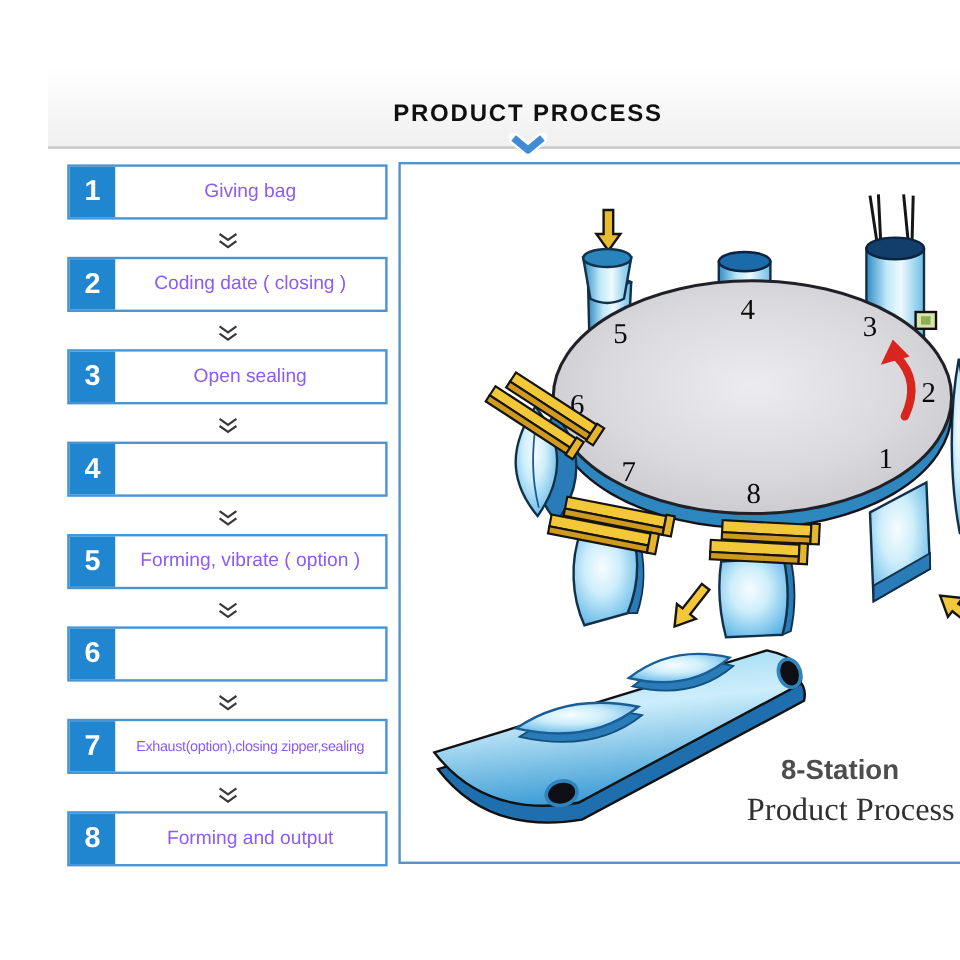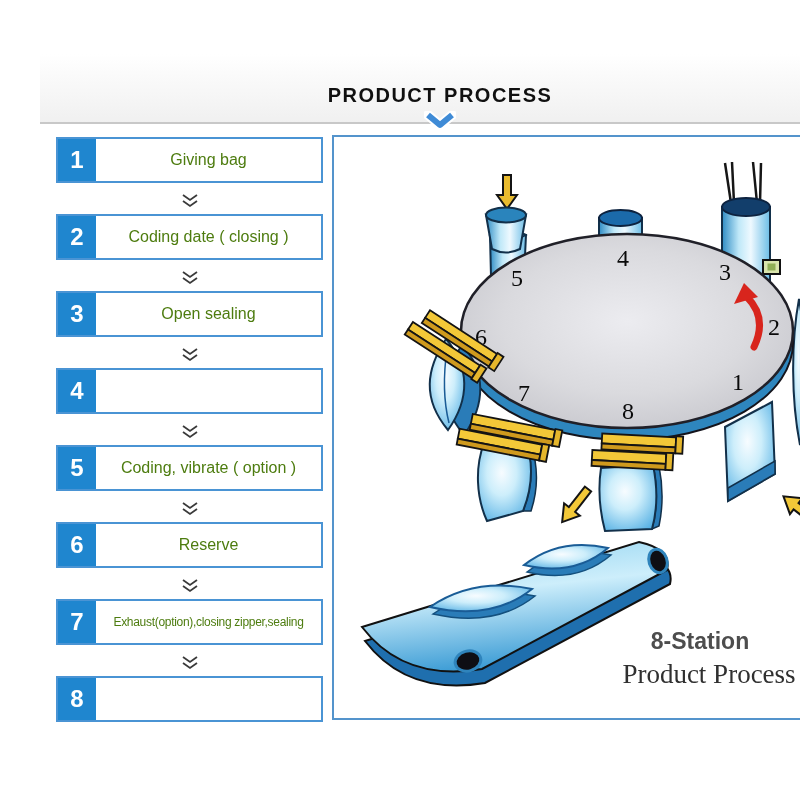--- a/index.html
+++ b/index.html
@@ -12,21 +12,21 @@
   .divider{position:absolute;left:0;top:122px;width:800px;height:2px;background:#c8c8c8;}
   .divider-chevron{position:absolute;left:384px;top:111px;width:32px;height:20px;}
 
   .steps{position:absolute;left:16px;top:137px;width:267px;}
   .step{position:relative;width:267px;height:46px;box-sizing:border-box;
         border:2px solid #4a94d4;background:#ffffff;display:flex;align-items:stretch;
         margin-bottom:31px;}
   .step-num{flex:0 0 38px;background:#1f86cf;color:#ffffff;font-weight:bold;font-size:24px;
         display:flex;align-items:center;justify-content:center;}
   .step-label{flex:1;display:flex;align-items:center;justify-content:center;
-        font-size:16px;color:#4d7c0f;padding:0 3px;white-space:nowrap;}
+        font-size:16px;color:#8b5cf6;padding:0 3px;white-space:nowrap;}
   .step:nth-child(7) .step-label{font-size:12px;letter-spacing:-0.3px;}
   .step-chev{position:absolute;left:50%;bottom:-27px;transform:translateX(-50%);
         width:18px;height:14px;}
 
   .panel{position:absolute;left:292px;top:135px;width:503px;height:585px;box-sizing:border-box;
         border:2px solid #5494cc;background:#ffffff;}
   .panel svg{position:absolute;left:0;top:0;}
   .cap1{font-family:"Liberation Sans",sans-serif;font-weight:bold;font-size:23px;fill:#4d4d4d;}
   .cap2{font-family:"Liberation Serif",serif;font-size:27px;fill:#303030;}
   .stnum{font-family:"Liberation Serif",serif;font-size:24px;fill:#0a0a0a;text-anchor:middle;}
@@ -72,44 +72,44 @@
 
     <div class="step">
       <div class="step-num">4</div>
       <svg class="step-chev" viewBox="0 0 18 14">
         <path d="M2,1 L9,6 L16,1 M2,7 L9,12 L16,7" fill="none" stroke="#3a3a3a" stroke-width="1.8"></path>
       </svg>
     </div>
 
     <div class="step">
       <div class="step-num">5</div>
-      <div class="step-label">Coding, vibrate ( option )</div>
+      <div class="step-label">Forming, vibrate ( option )</div>
       <svg class="step-chev" viewBox="0 0 18 14">
         <path d="M2,1 L9,6 L16,1 M2,7 L9,12 L16,7" fill="none" stroke="#3a3a3a" stroke-width="1.8"></path>
       </svg>
     </div>
 
     <div class="step">
       <div class="step-num">6</div>
-      <div class="step-label">Reserve</div>
       <svg class="step-chev" viewBox="0 0 18 14">
         <path d="M2,1 L9,6 L16,1 M2,7 L9,12 L16,7" fill="none" stroke="#3a3a3a" stroke-width="1.8"></path>
       </svg>
     </div>
 
     <div class="step">
       <div class="step-num">7</div>
       <div class="step-label">Exhaust(option),closing zipper,sealing</div>
       <svg class="step-chev" viewBox="0 0 18 14">
         <path d="M2,1 L9,6 L16,1 M2,7 L9,12 L16,7" fill="none" stroke="#3a3a3a" stroke-width="1.8"></path>
       </svg>
     </div>
 
     <div class="step">
       <div class="step-num">8</div>
+      <div class="step-label">Forming and output</div>
     </div>
 
   </div>
 
   <div class="panel">
     <svg width="499" height="581" viewBox="0 0 499 581">
       <defs>
         <radialGradient id="gBag" cx="45%" cy="40%" r="70%">
           <stop offset="0%" stop-color="#f7fcff"></stop>
           <stop offset="40%" stop-color="#cdeefb"></stop>

